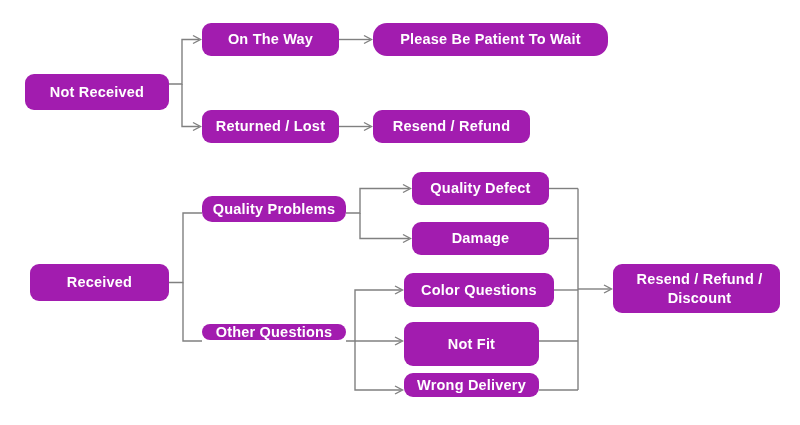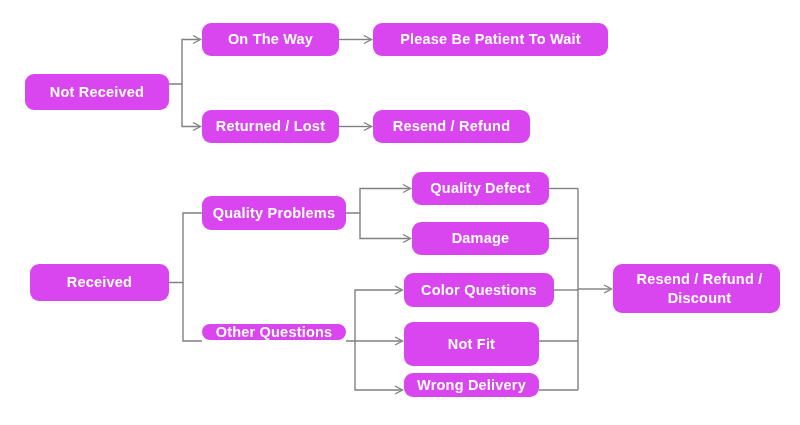--- a/index.html
+++ b/index.html
@@ -21,21 +21,21 @@
   #connector-layer {
     position: absolute;
     left: 0;
     top: 0;
     width: 800px;
     height: 425px;
     pointer-events: none;
   }
   .node {
     position: absolute;
-    background: #d946ef;
+    background: #a21caf;
     color: #ffffff;
     border-radius: 9px;
     display: flex;
     align-items: center;
     justify-content: center;
     text-align: center;
     font-weight: bold;
     font-size: 14.5px;
     letter-spacing: 0.2px;
     line-height: 1.25;
@@ -132,37 +132,37 @@
   </svg>
 
   <div class="node" style="left:25px; top:66px; width:144px; height:36px;margin-top:8px;">
     <span>Not Received</span>
   </div>
 
   <div class="node" style="left:202px; top:23px; width:137px; height:33px;">
     <span>On The Way</span>
   </div>
 
-  <div class="node" style="left:373px; top:23px; width:235px; height:33px;">
+  <div class="node" style="left:373px; top:23px; width:235px; height:33px;border-radius:14px;">
     <span>Please Be Patient To Wait</span>
   </div>
 
   <div class="node" style="left:202px; top:110px; width:137px; height:33px;">
     <span>Returned / Lost</span>
   </div>
 
   <div class="node" style="left:373px; top:110px; width:157px; height:33px;">
     <span>Resend / Refund</span>
   </div>
 
   <div class="node" style="left:30px; top:264px; width:139px; height:37px;">
     <span>Received</span>
   </div>
 
-  <div class="node" style="left:202px; top:196px; width:144px; height:34px;">
+  <div class="node" style="left:202px; top:196px; width:144px; height:26px;border-radius:10px;">
     <span>Quality Problems</span>
   </div>
 
   <div class="node" style="left:202px; top:324px; width:144px; height:16px;">
     <span>Other Questions</span>
   </div>
 
   <div class="node" style="left:412px; top:172px; width:137px; height:33px;">
     <span>Quality Defect</span>
   </div>

